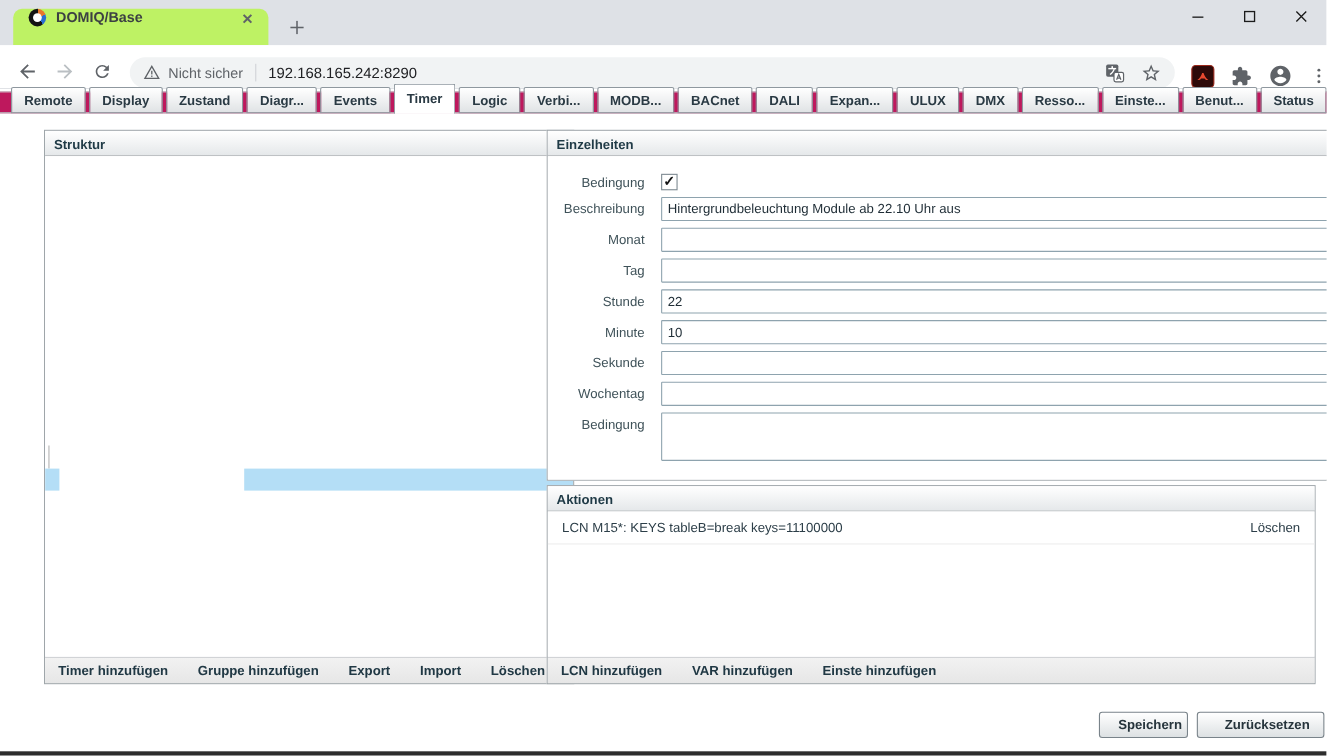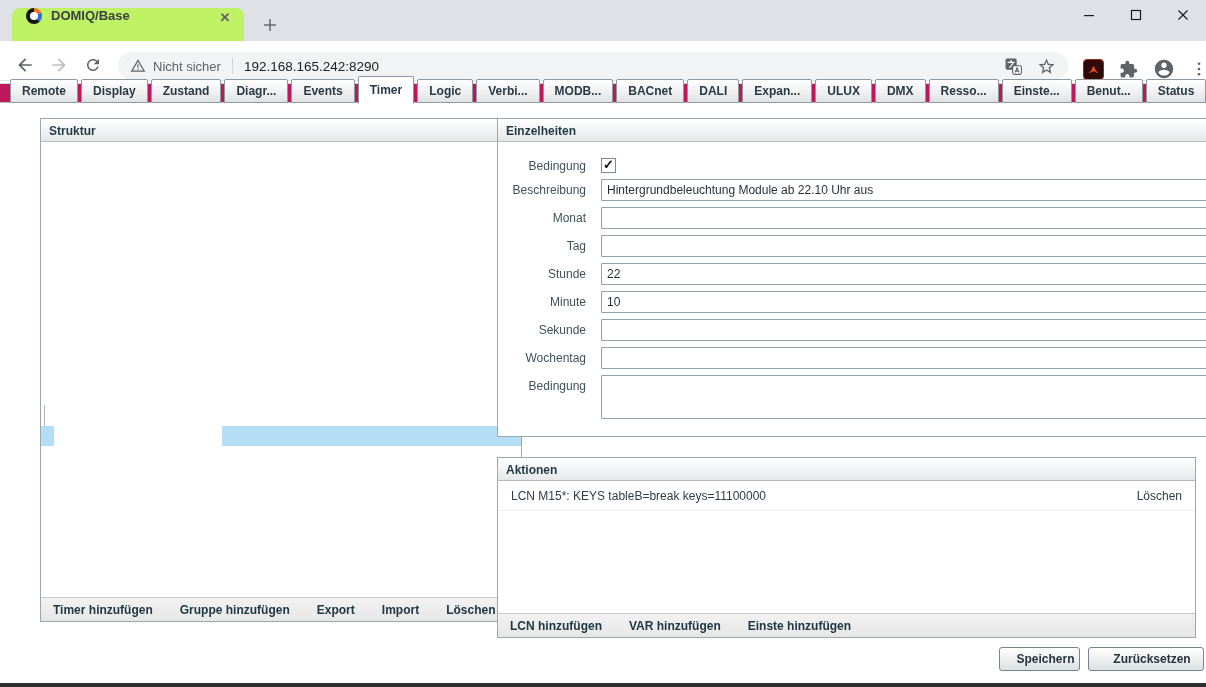--- a/index.html
+++ b/index.html
@@ -66,21 +66,21 @@
   #einzelheiten { left:497px; top:37px; width:840px; height:319px; }
   .form-rows { padding:13px 19px 0 0; display:flex; flex-direction:column; gap:6px; }
   .form-row { display:flex; align-items:flex-start; }
   .form-label { width:88px; flex:none; text-align:right; margin-right:15px; font-size:12px; color:#3f5259; padding-top:4px; }
   .checkbox { width:15px; height:15px; border:1px solid #7e8a92; background:#fff; margin-top:3px;
               font-size:13px; font-weight:bold; color:#141414; line-height:12px; text-align:center; }
   .txt { flex:1; height:22px; border:1px solid #8ea3ae; border-radius:1px; font-family:"Liberation Sans",sans-serif;
          font-size:12px; color:#1f2d36; padding:0 5px; outline:none; background:#fff; }
   textarea.txt { height:44px; resize:none; padding-top:3px; }
 
-  #aktionen { left:497px; top:360px; width:699px; height:181px;margin-top:16px; }
+  #aktionen { left:497px; top:360px; width:699px; height:181px; }
   .action-row { display:flex; justify-content:space-between; align-items:flex-start;
                 padding:8px 13px 7px 13px; border-bottom:1px solid #ededed; }
   .action-text, .action-delete { font-size:12px; color:#2c3e48; white-space:nowrap; }
 
   .footer-btn { position:absolute; height:24px; border:1px solid #79838a; border-radius:3px;
                 background:linear-gradient(#ffffff,#dde1e3); font-family:"Liberation Sans",sans-serif;
                 font-size:12px; font-weight:bold; color:#26343c;padding-left:12px; }
   #btn-save { left:999px; top:566px; width:81px; }
   #btn-reset { left:1088px; top:566px; width:116px; }
 

